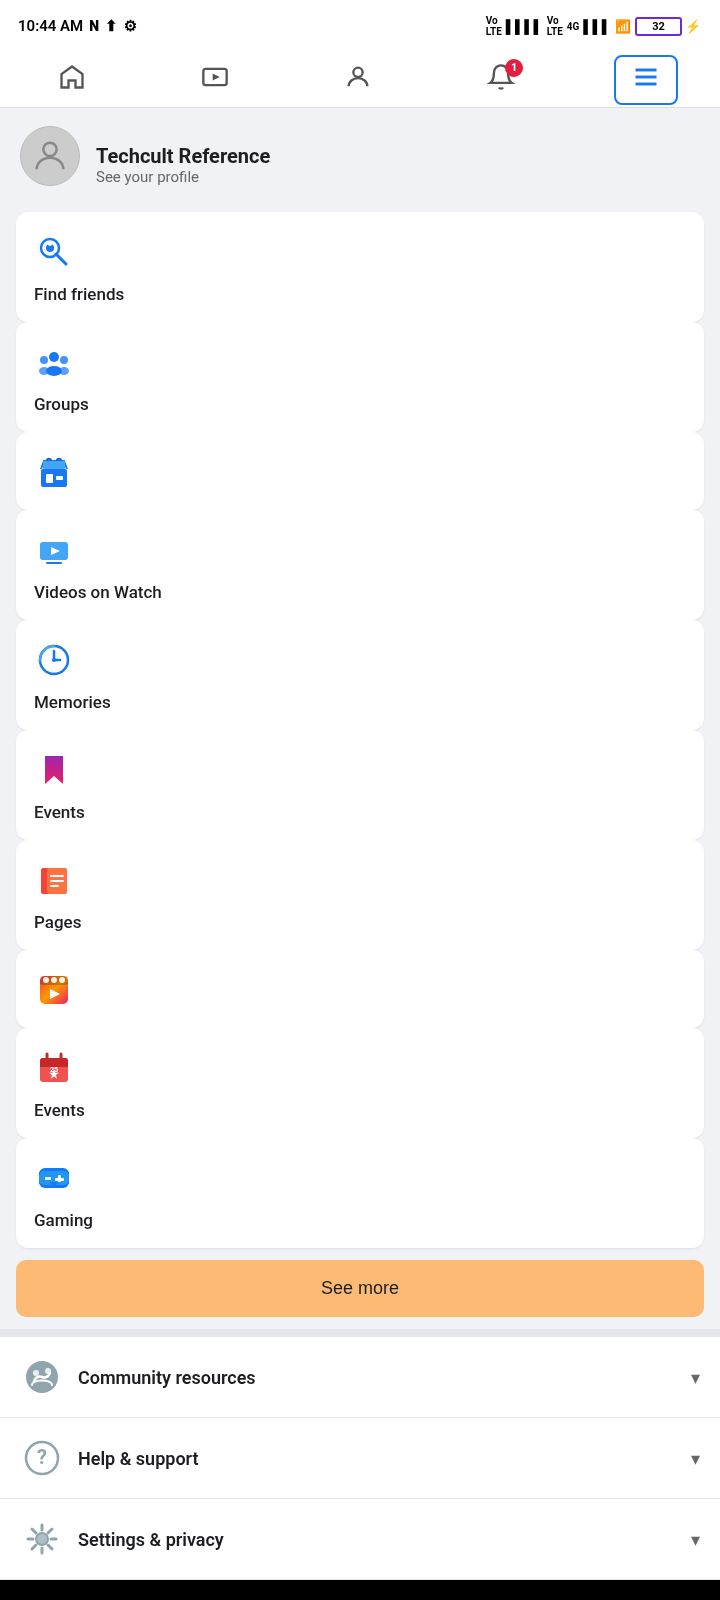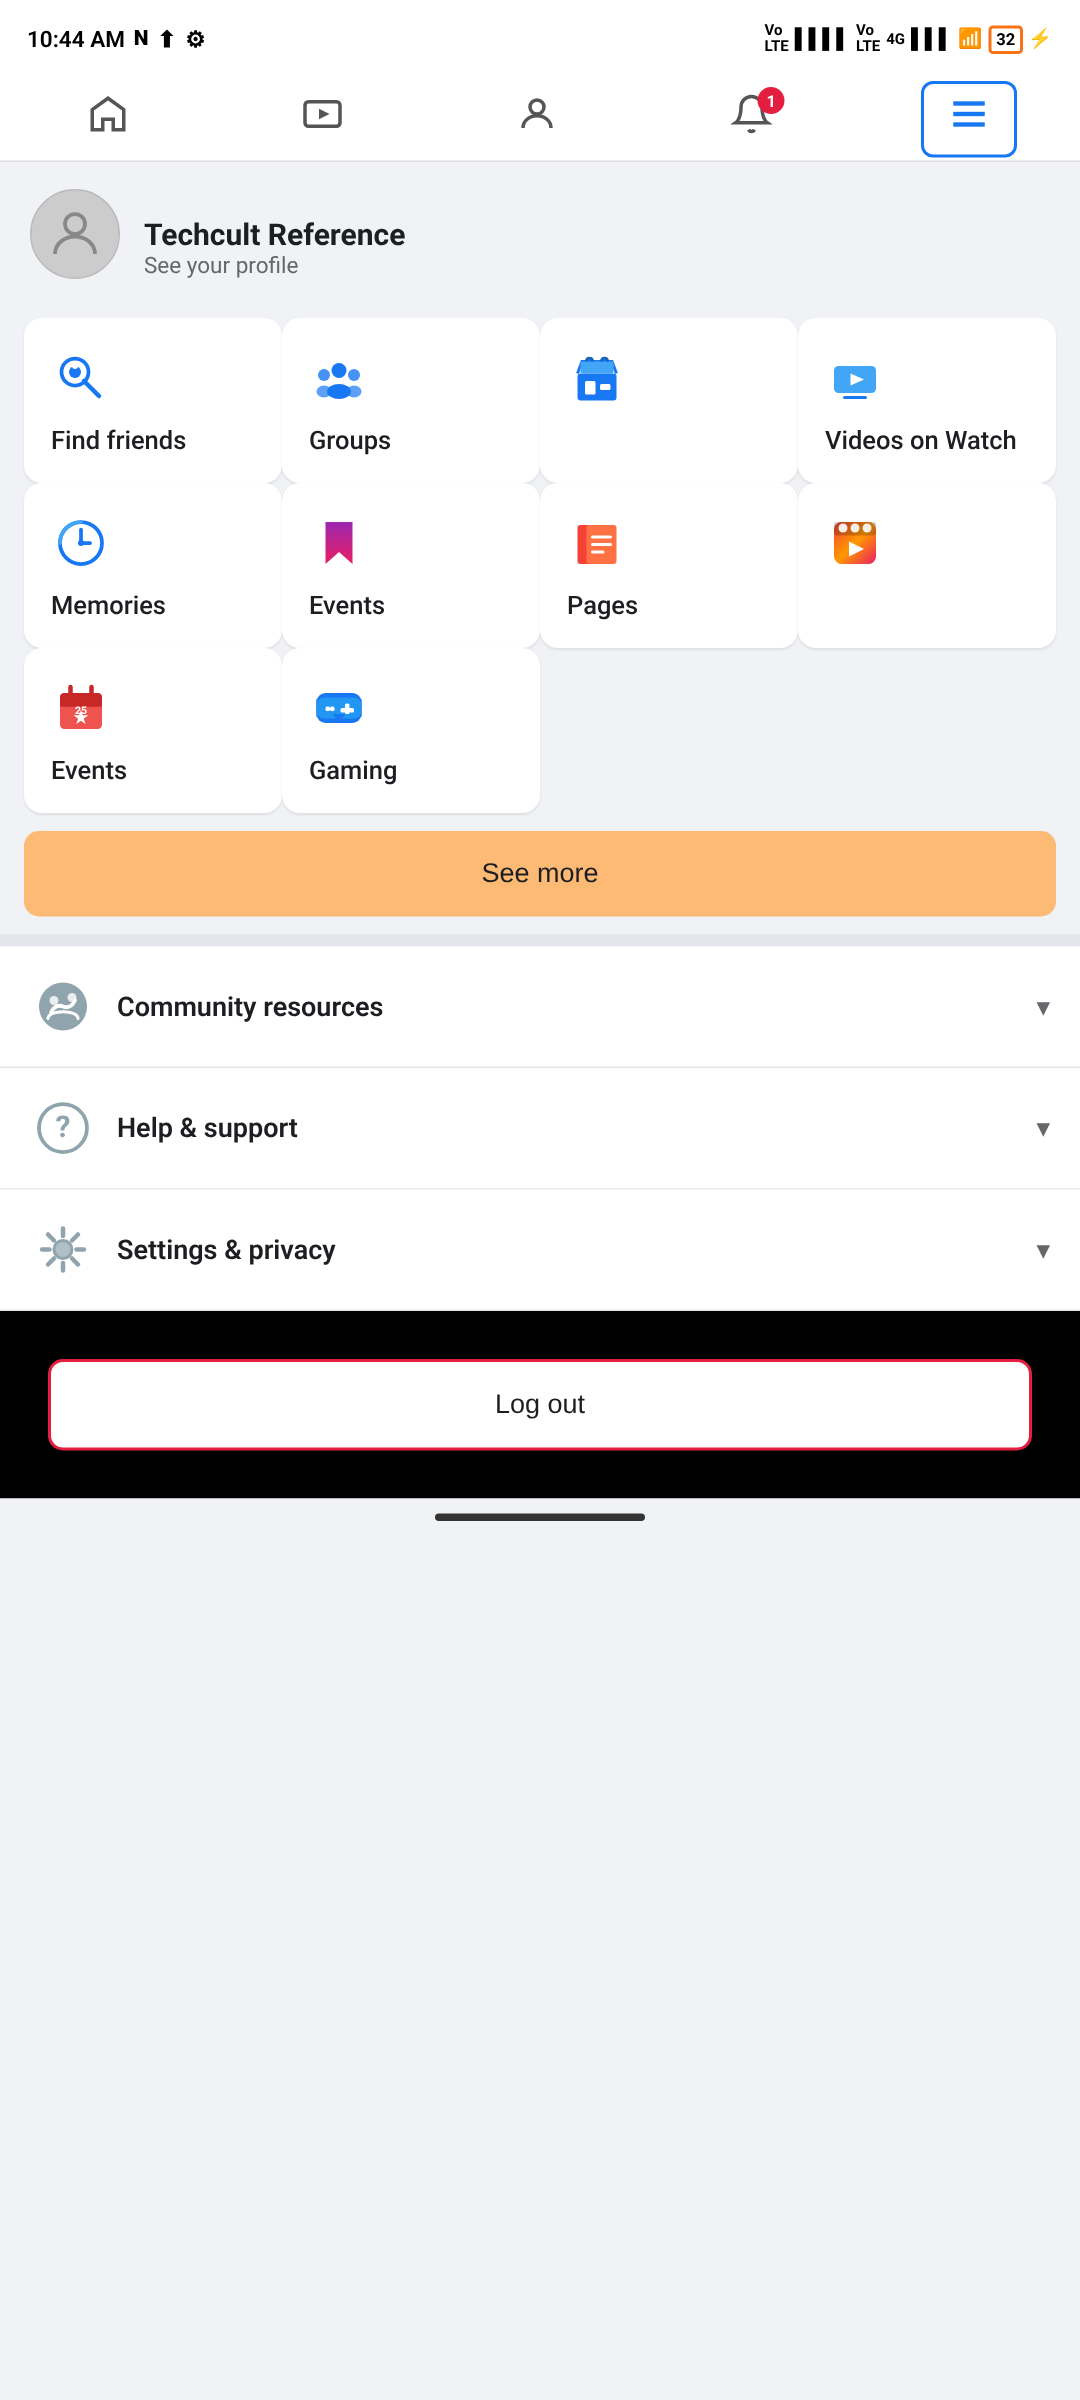--- a/index.html
+++ b/index.html
@@ -28,23 +28,23 @@
       align-items: center;
       gap: 6px;
     }
     .status-right {
       display: flex;
       align-items: center;
       gap: 4px;
       font-size: 13px;
     }
     .battery-box {
-      border: 2px solid #f97316;
+      border: 2px solid #6d28d9;
       border-radius: 3px;
-      padding: 1px 3px;
+      padding: 1px 15px;
       font-size: 11px;
       font-weight: bold;
     }
 
     
     .nav-bar {
       background: #fff;
       display: flex;
       justify-content: space-around;
       align-items: center;
@@ -112,21 +112,21 @@
     }
     .profile-info .subtitle {
       font-size: 15px;
       color: #65676b;
     }
 
     
     .grid-section {
       padding: 8px 16px 0 16px;
       display: grid;
-      grid-template-columns: 1fr 1fr 1fr 1fr;
+      grid-template-columns: 1fr;
       gap: 0;
     }
     .grid-item {
       background: #fff;
       border-radius: 12px;
       padding: 20px 18px 18px 18px;
       display: flex;
       flex-direction: column;
       gap: 12px;
       cursor: pointer;

